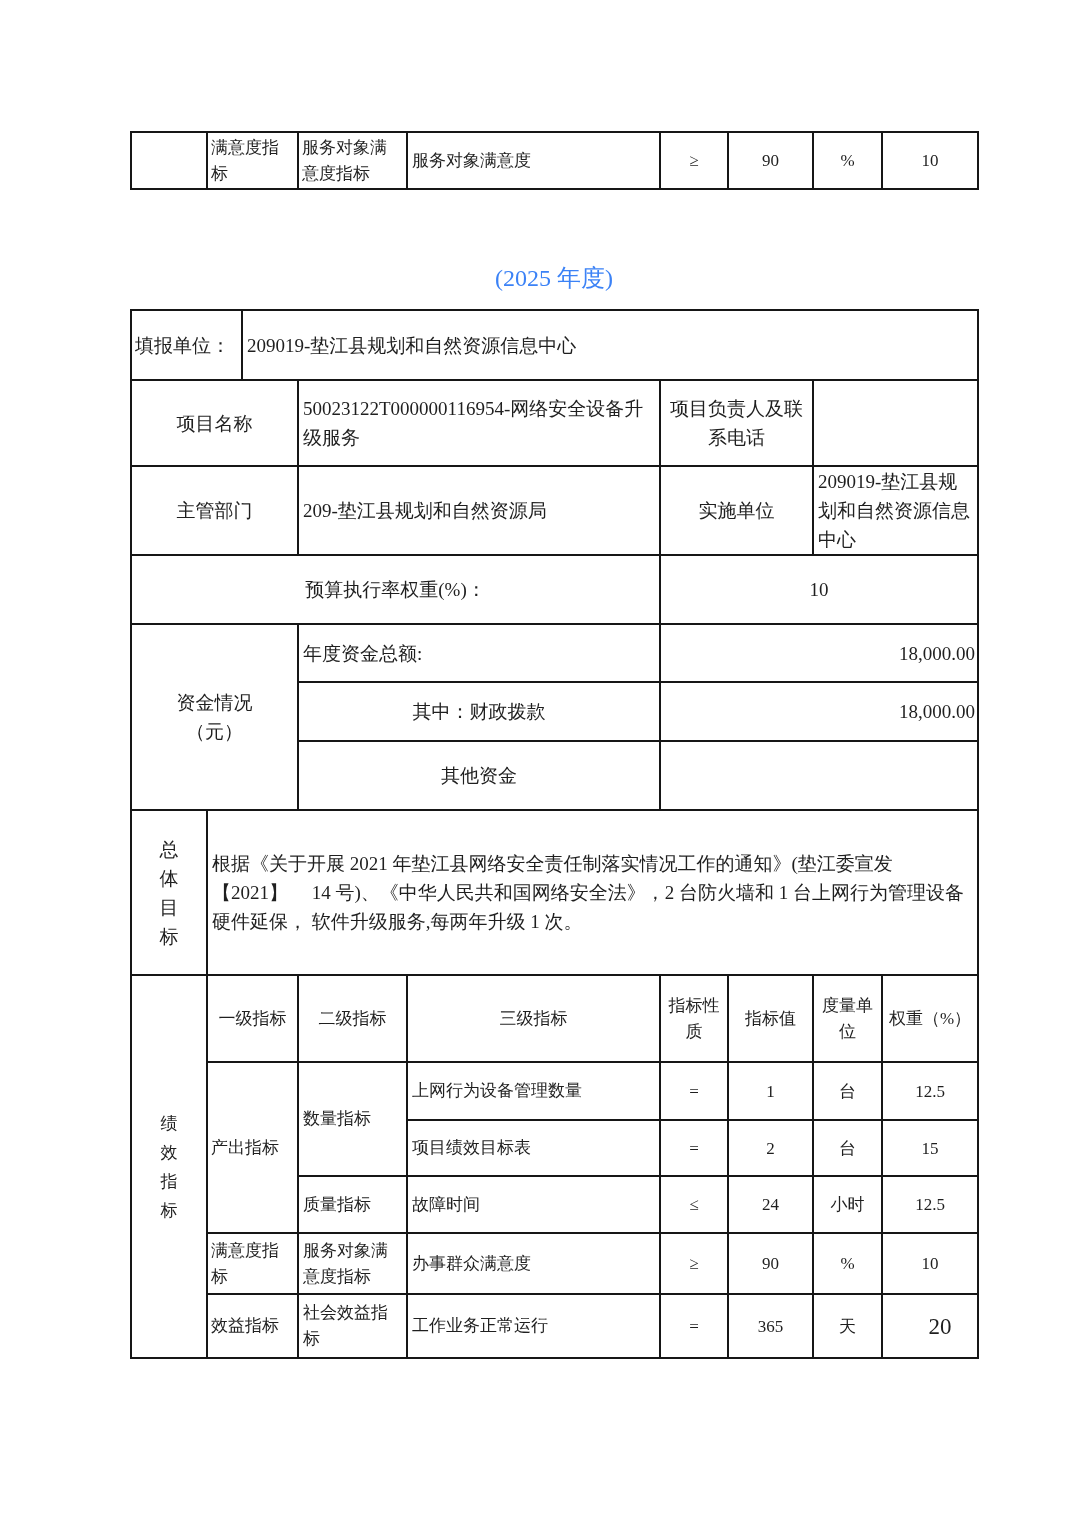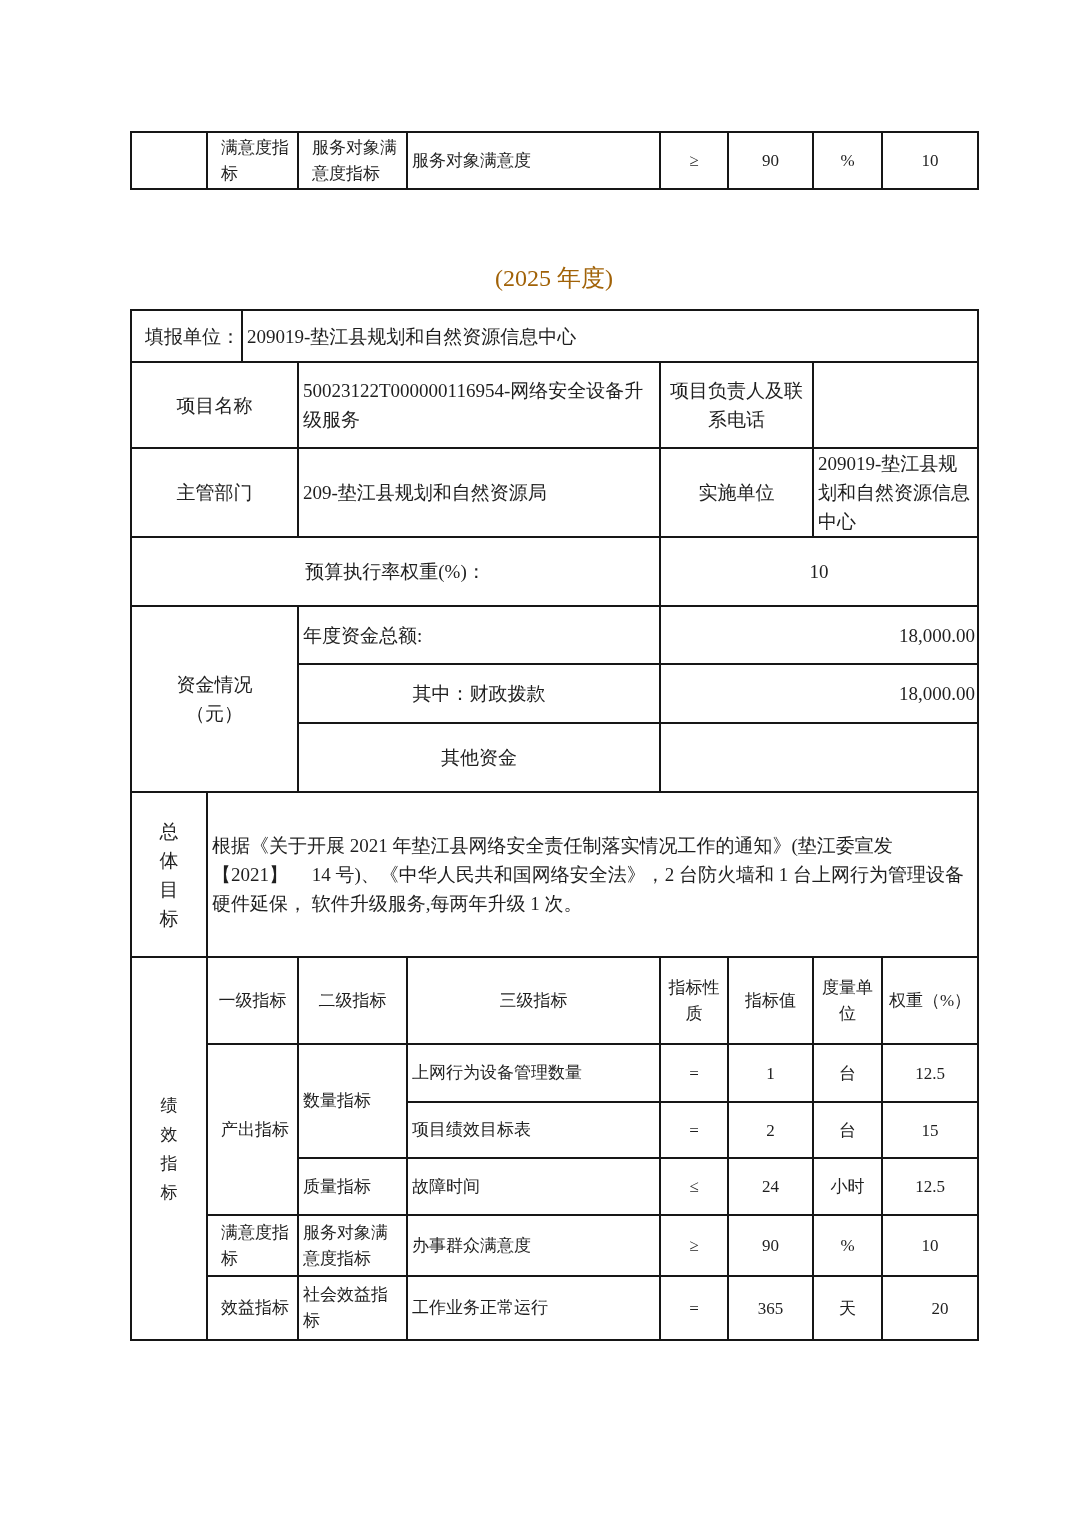--- a/index.html
+++ b/index.html
@@ -18,36 +18,36 @@
     font-size:17px;
     line-height:26px;
     overflow:visible;
     padding:0;
   }
   .fs19 td, td.fs19{font-size:19px;line-height:29px;}
   .tl{text-align:left;}
   .tc{text-align:center;}
   .tr{text-align:right;}
   .pl4{padding-left:4px;}
-  .pl3{padding-left:13px;}
+  .pl3{padding-left:3px;}
   .pr10{padding-right:2px;}
   .pre{white-space:pre;}
   .preline{white-space:pre-line;}
   
   .vfunds{white-space:pre-line;line-height:30px;}
   .vgoal{white-space:pre-line;line-height:36px;}
   .vperf{white-space:pre-line;line-height:46px;}
   .goaltext{white-space:pre;line-height:36px;}
   .title{
     position:absolute;left:130px;width:848px;
     text-align:center;font-size:25px;line-height:30px;color:#1b1b1b;
   }
   .subtitle{
     position:absolute;left:130px;width:848px;
-    text-align:center;font-size:24px;line-height:30px;color:#a16207;
+    text-align:center;font-size:24px;line-height:30px;color:#3b82f6;
   }
 </style>
 </head>
 <body>
 
 <div class="page">
 
   <table style="left:130px;top:131px;width:849px;">
     <colgroup>
       <col style="width:76px">
@@ -84,21 +84,21 @@
         <col style="width:56px">
         <col style="width:109px">
         <col style="width:253px">
       <col style="width:68px">
         <col style="width:85px">
         <col style="width:69px">
         <col style="width:96px">
     </colgroup>
 
     <tbody>
-        <tr style="height:52px">
+        <tr style="height:70px">
       <td colspan="2" class="tl pl3">填报单位：</td>
       <td colspan="7" class="tl pl4">209019-垫江县规划和自然资源信息中心</td>
     </tr>
 
     <tr style="height:86px">
       <td colspan="3" class="tc">项目名称</td>
       <td colspan="2" class="tl pl4 pre">50023122T000000116954-网络安全设备升
 级服务</td>
       <td colspan="2" class="tc preline">项目负责人及联
 系电话</td>
@@ -200,18 +200,18 @@
     </tr>
 
     <tr style="height:64px">
       <td colspan="2" class="tl pl3" style="font-size:17px;line-height:26px;">效益指标</td>
       <td class="tl pl4 preline" style="font-size:17px;line-height:26px;">社会效益指
 标</td>
       <td class="tl pl4" style="font-size:17px;line-height:26px;">工作业务正常运行</td>
       <td class="tc" style="font-size:17px;">=</td>
       <td class="tc" style="font-size:17px;">365</td>
       <td class="tc" style="font-size:17px;">天</td>
-      <td class="tc" style="font-size:17px;padding-left:20px;">20</td>
+      <td class="tc" style="font-size:23px;padding-left:20px;">20</td>
     </tr>
   </tbody>
     </table>
 
 </div>
 
 </body></html>

